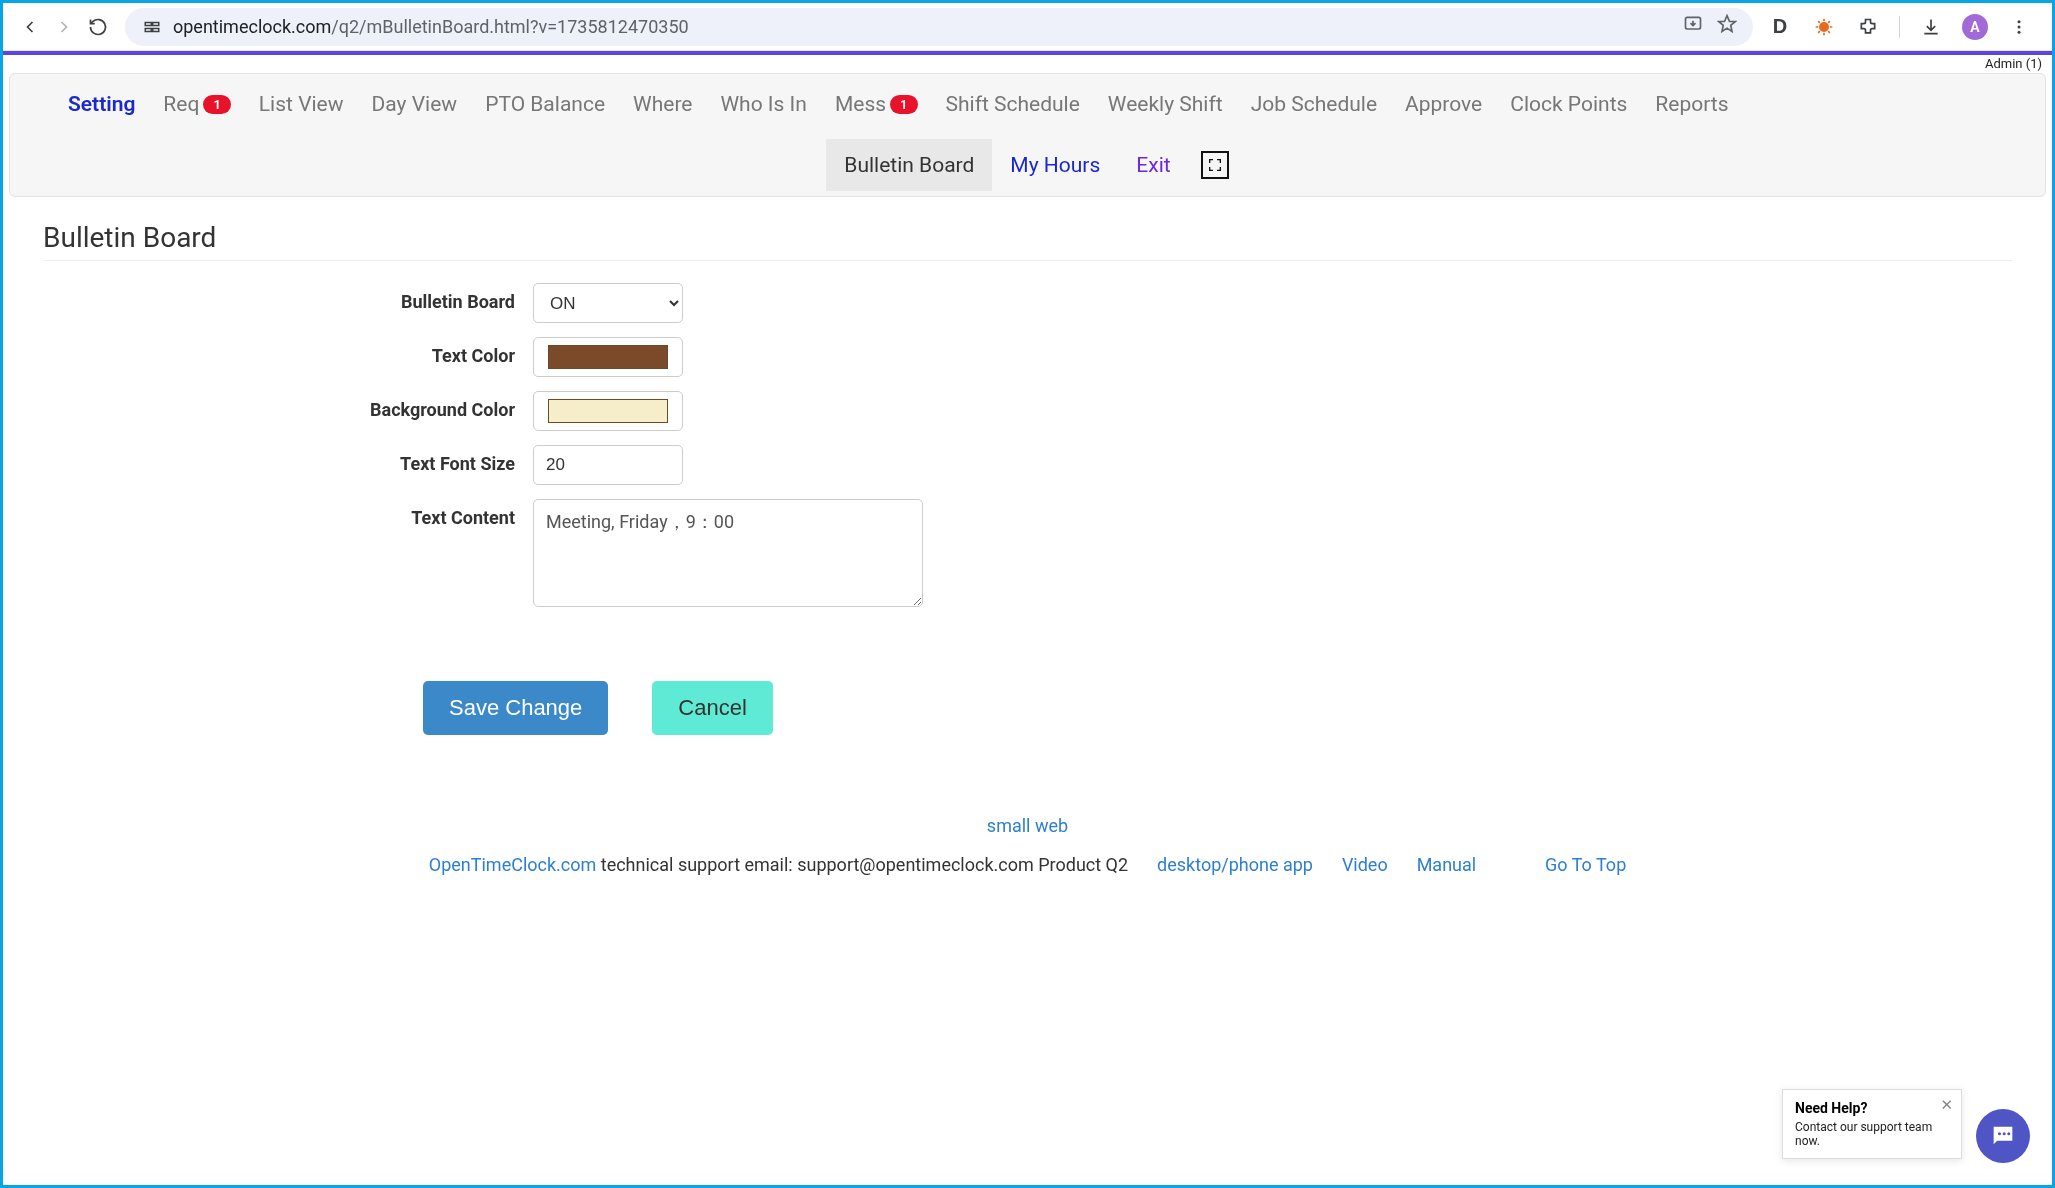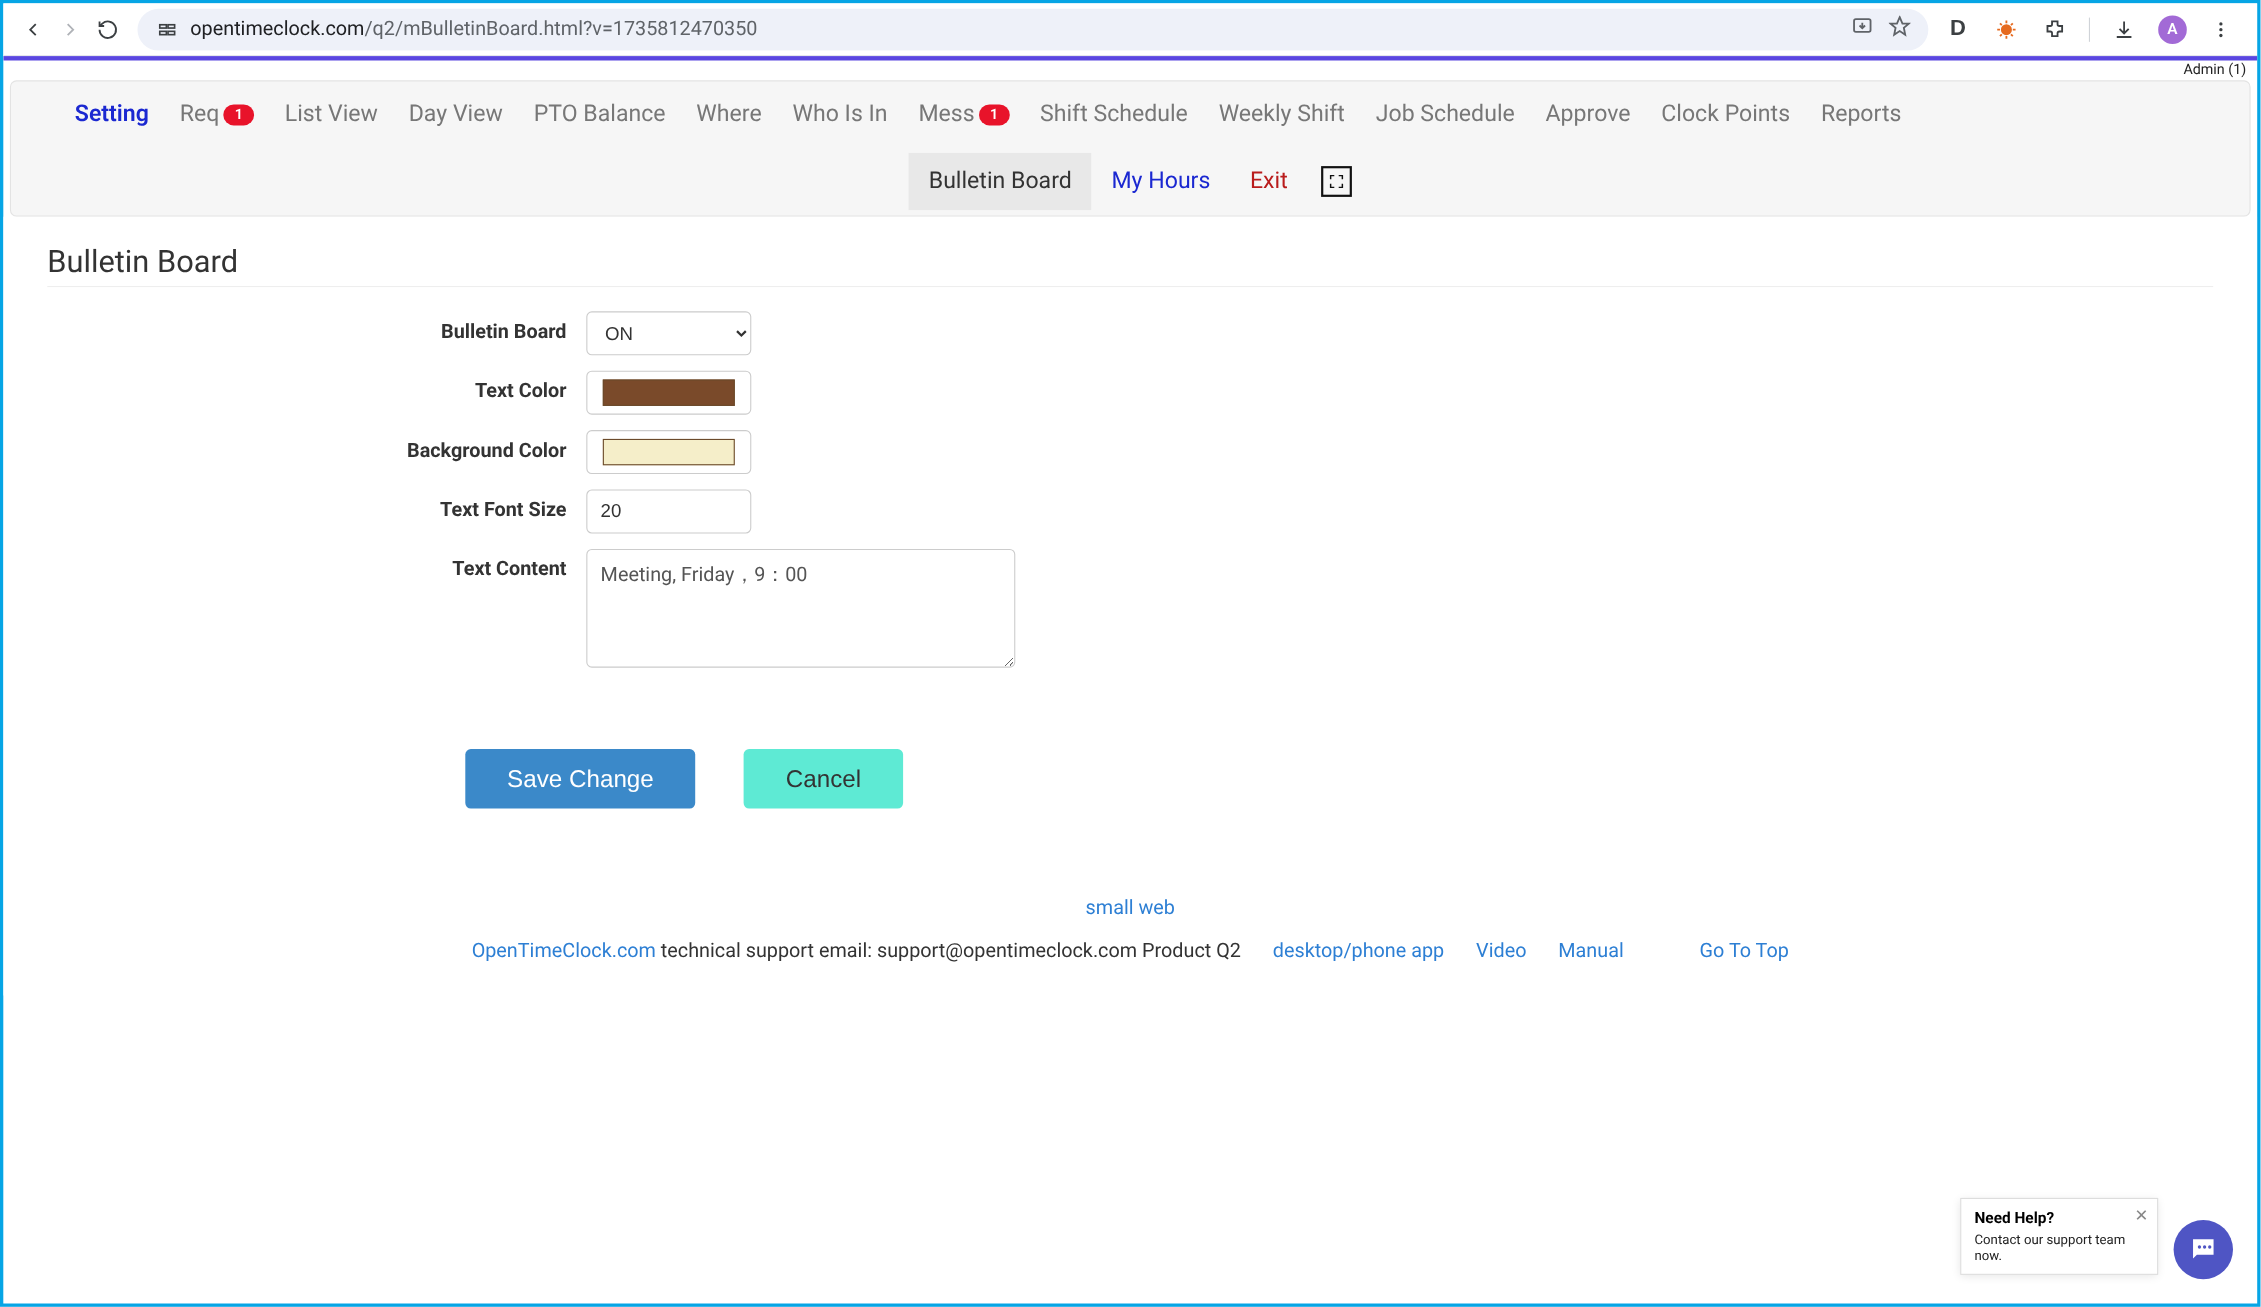--- a/index.html
+++ b/index.html
@@ -139,21 +139,21 @@
     color:#777;
     font-size:21px;
     padding:14px 18px;
     text-decoration:none;
   }
   .navline2 a.sec-active {
     background:#e8e8e8;
     color:#333;
   }
   .navline2 a.blue { color:#1b28d1; }
-  .navline2 a.red { color:#b91c1c; }
+  .navline2 a.red { color:#6d28d9; }
   .fullscreen-box {
     width:28px;height:28px;
     border:2px solid #111;
     display:flex;align-items:center;justify-content:center;
     font-size:16px;
     margin-left:12px;
   }
   
   .page {
     background:#fff;
@@ -216,21 +216,21 @@
   .btn-row {
     display:flex;
     gap:44px;
     margin-top:70px;
     margin-left:380px;
   }
   .btn {
     font-size:22px;
     border:none;
     border-radius:5px;
-    padding:14px 38px;
+    padding:14px 26px;
     cursor:pointer;
   }
   .btn-primary { background:#3b89c9; color:#fff; }
   .btn-secondary { background:#5eead4; color:#333; }
   
   .footer {
     text-align:center;
     font-size:18px;
     color:#333;
     margin-top:80px;

